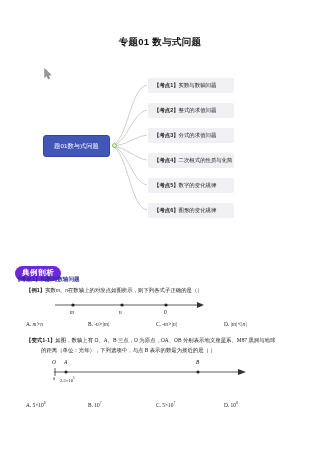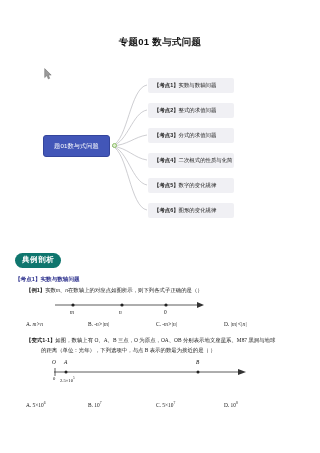--- a/index.html
+++ b/index.html
@@ -99,23 +99,23 @@
     left: 44px;
     top: 68px;
     width: 8px;
     height: 12px;
   }
 
   
   .badge {
     position: absolute;
     left: 15px;
-    top: 253px;
+    top: 266px;
     padding: 2px 7px 2.5px 7px;
-    background: #0f766e;
+    background: #6d28d9;
     border-radius: 8px;
     color: #fff;
     font-family: "Liberation Sans", sans-serif;
     font-weight: bold;
     font-size: 7.5px;
     letter-spacing: .6px;
   }
 
   
   .kaodian-head {

